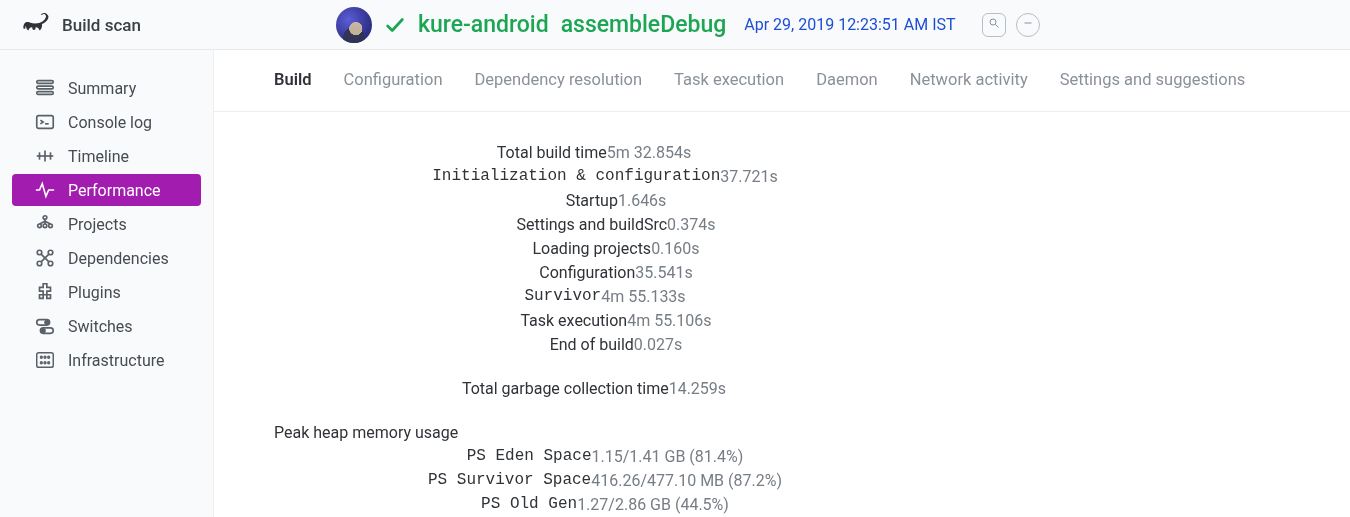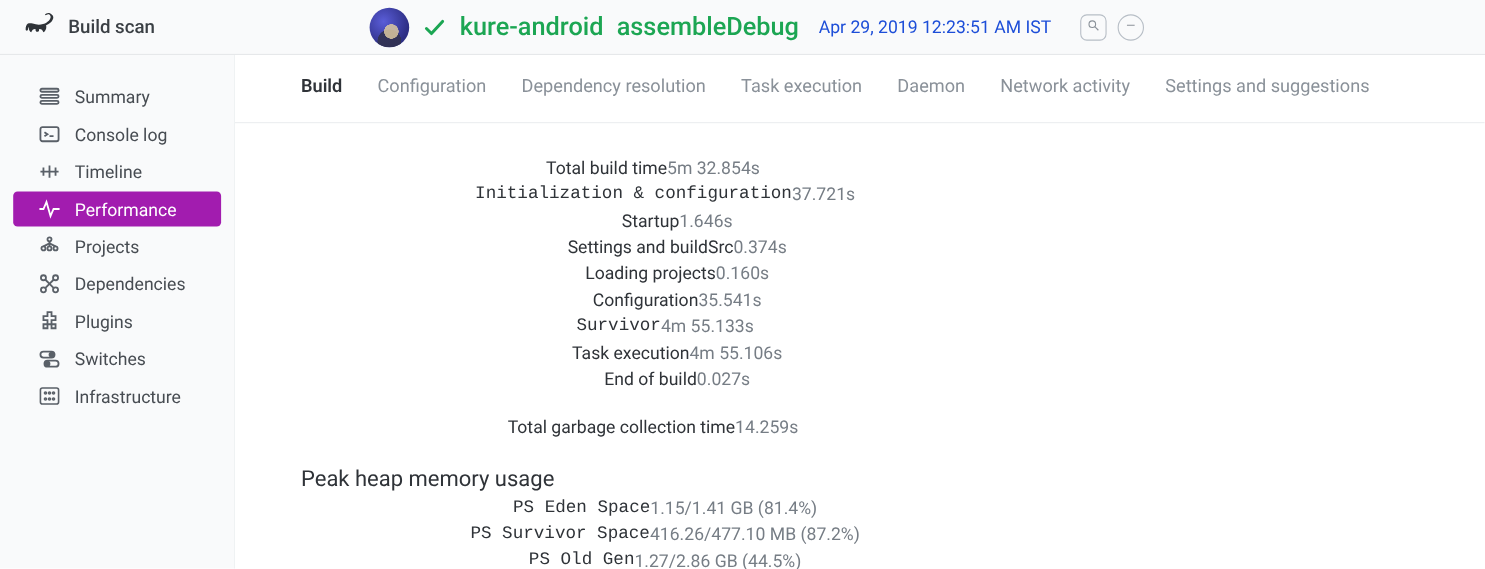--- a/index.html
+++ b/index.html
@@ -88,21 +88,21 @@
   .tab { color:#8a9199; cursor:pointer; padding-bottom:10px; }
   .tab.active { color:#2f3338; font-weight:600; }
 
   .content { padding: 28px 60px; max-width:760px; }
   .row { display:flex; justify-content:center; padding:2.5px 0; font-size:16px; }
   .row .label { color:#2f3338; }
   .row .value { color:#767d85; font-variant-numeric: tabular-nums; }
   .indent-1 .label { padding-left:22px;font-family:Liberation Mono, monospace; }
   .indent-2 .label { padding-left:44px; }
   .gap { height:20px; }
-  .section-head { color:#2f3338; font-size:20px; padding:2.5px 0; }
+  .section-head { color:#2f3338; font-size:16px; padding:2.5px 0; }
 </style>
 </head>
 <body>
 
 <div class="topbar">
   <div class="logo">
     <span>
       <svg viewBox="0 0 64 48" fill="#2f3338">
           <path d="M55 8c-4-5-10-3-12 0 1 1 2 1 3 0 2-2 5-1 6 1 2 3 0 8-6 12-6 4-15 5-24 2-3-1-6-1-8 0-3 2-4 6-4 10 0 1 1 2 2 2s2-1 2-2c0-2 0-3 1-4 0 3 1 6 3 8 1 1 2 1 2 0 1-3 3-5 6-5 1 0 1 1 1 2 0 2 1 3 3 3s3-1 3-3c0-1 0-2 1-2 3 0 5 2 6 5 0 1 1 1 2 0 3-3 4-7 3-11 5-2 9-5 11-9 2-3 2-7-1-9z"></path>
           <circle cx="43" cy="19" r="2" fill="#fff"></circle>

